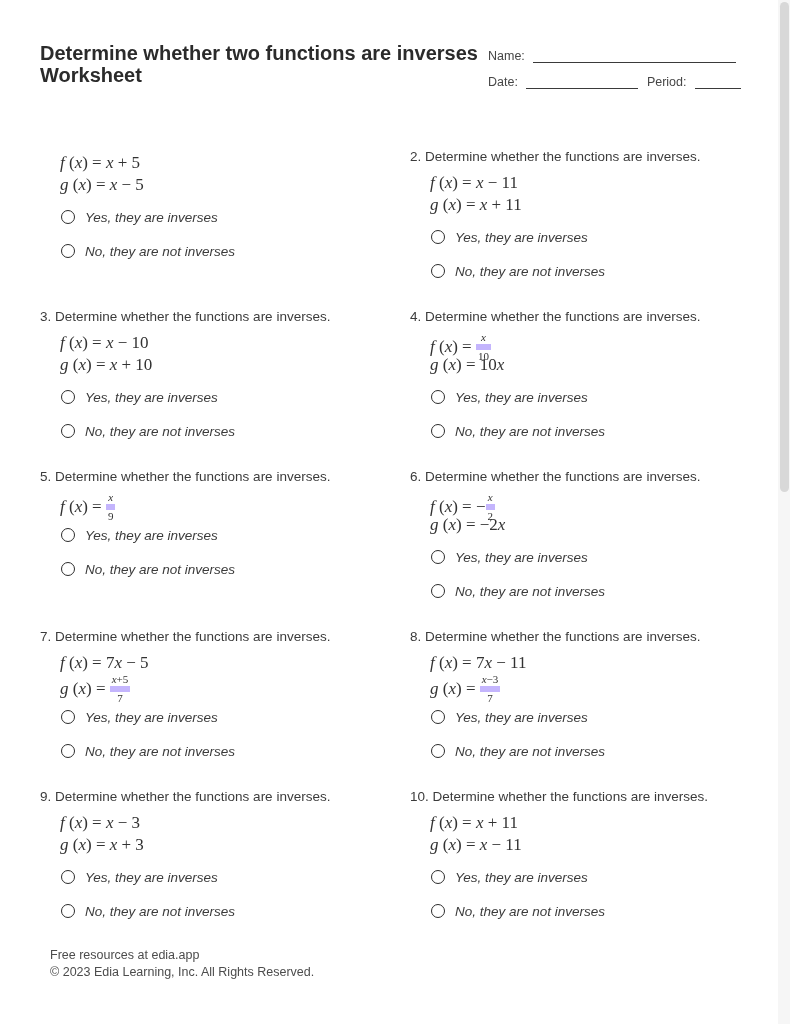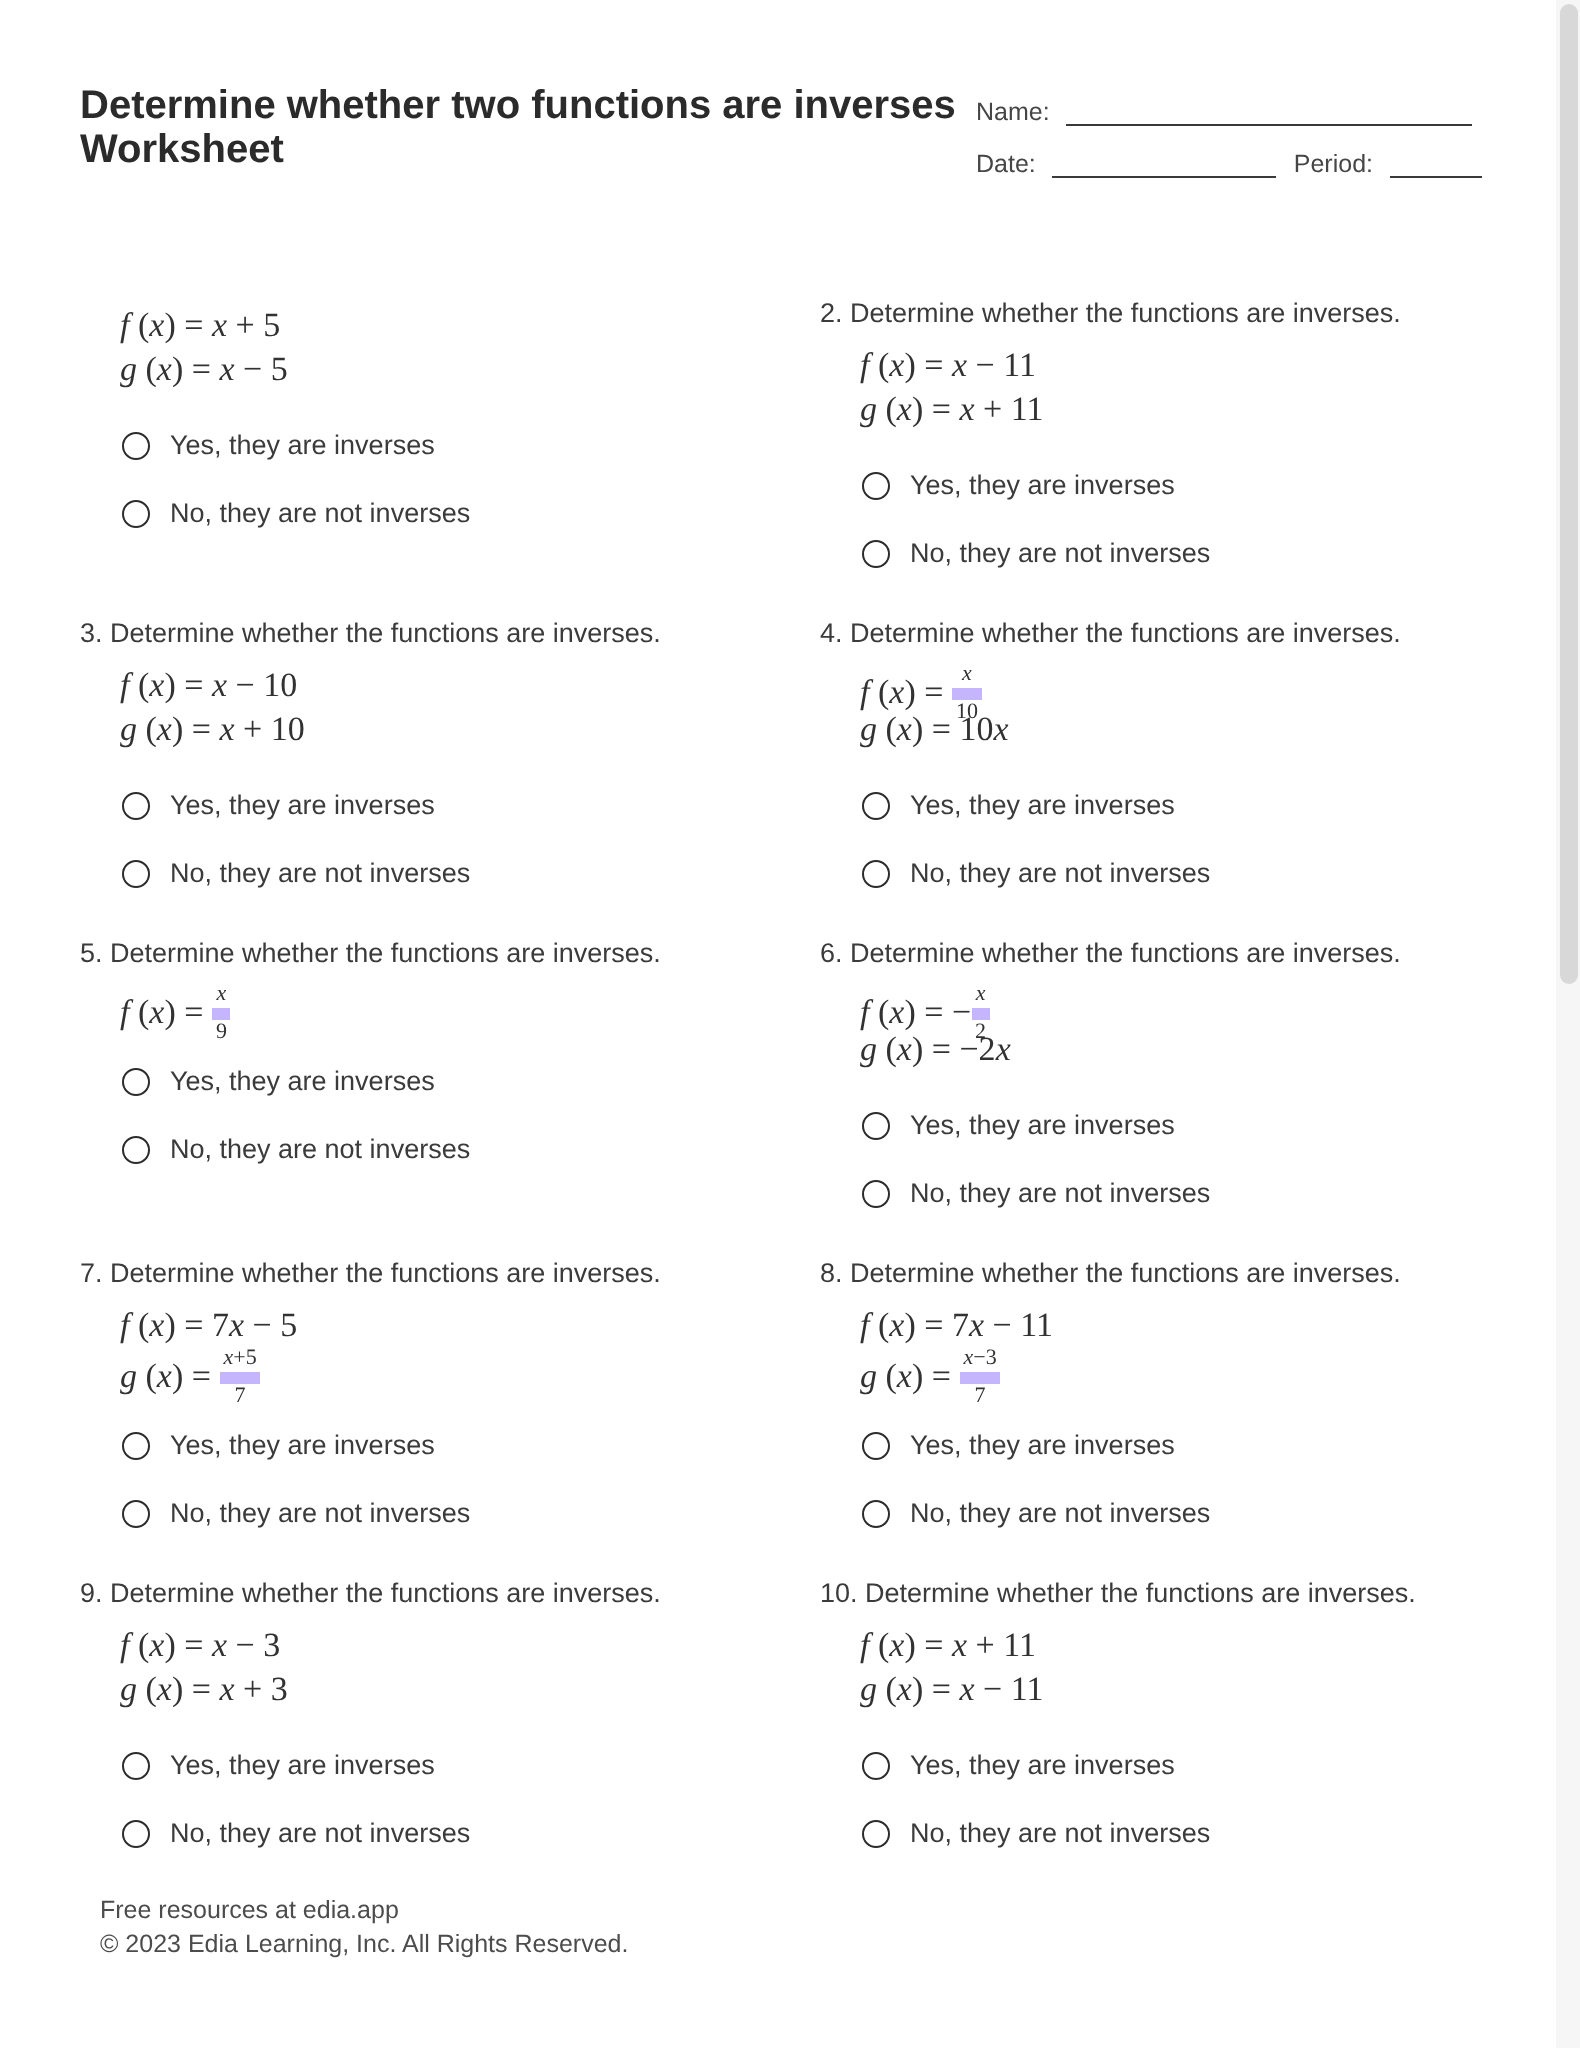--- a/index.html
+++ b/index.html
@@ -34,21 +34,21 @@
     font-family:Liberation Serif, serif; font-size:17px; color:#323232;
   }
   .m-line { height:22px; line-height:22px; white-space:nowrap; }
   .m-line i { font-style:italic; }
   .frac {
     display:inline-block; vertical-align:middle; text-align:center;
     font-size:11px; line-height:1.15; position:relative; top:-1px;
   }
   .frac .num { display:block; padding:0 2px; }
   .frac .den { display:block; padding:0 2px; border-top:6px solid #c4b5fd; }
-  .opt { display:flex; align-items:flex-end; height:20px; margin:14px 0 0 21px; }
+  .opt { display:flex; align-items:flex-start; height:20px; margin:14px 0 0 21px;font-style:italic; }
   .radio {
     width:14px; height:14px; box-sizing:border-box; flex:none;
     border:1.6px solid #2c2c2c; border-radius:50%; background:#fff;
   }
   .opt-label { margin-left:10px; font-size:13.5px; color:#3b3b3b; }
 
   
   .footer { position:absolute; left:40px; top:947px; font-size:12.5px; line-height:17px; color:#4c4c4c;margin-left:10px; }
 
   

